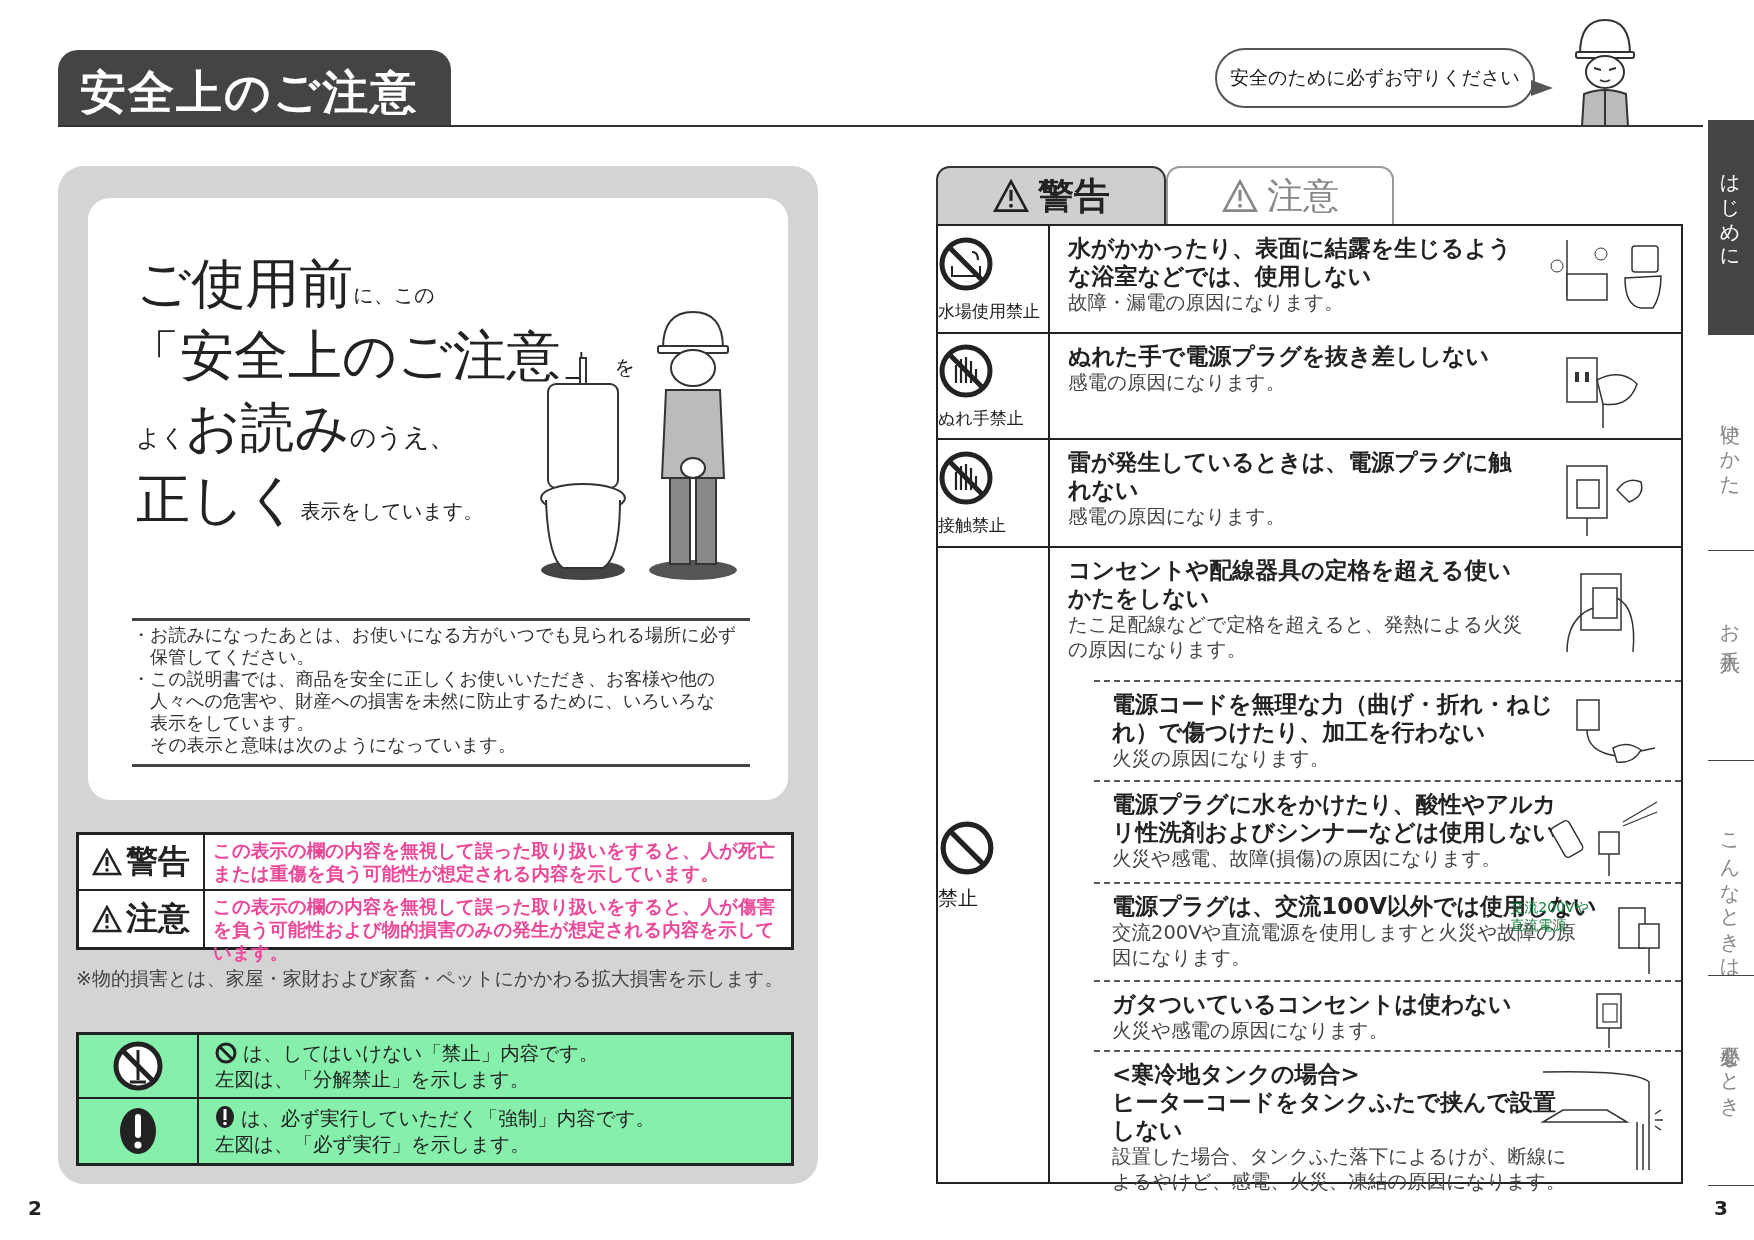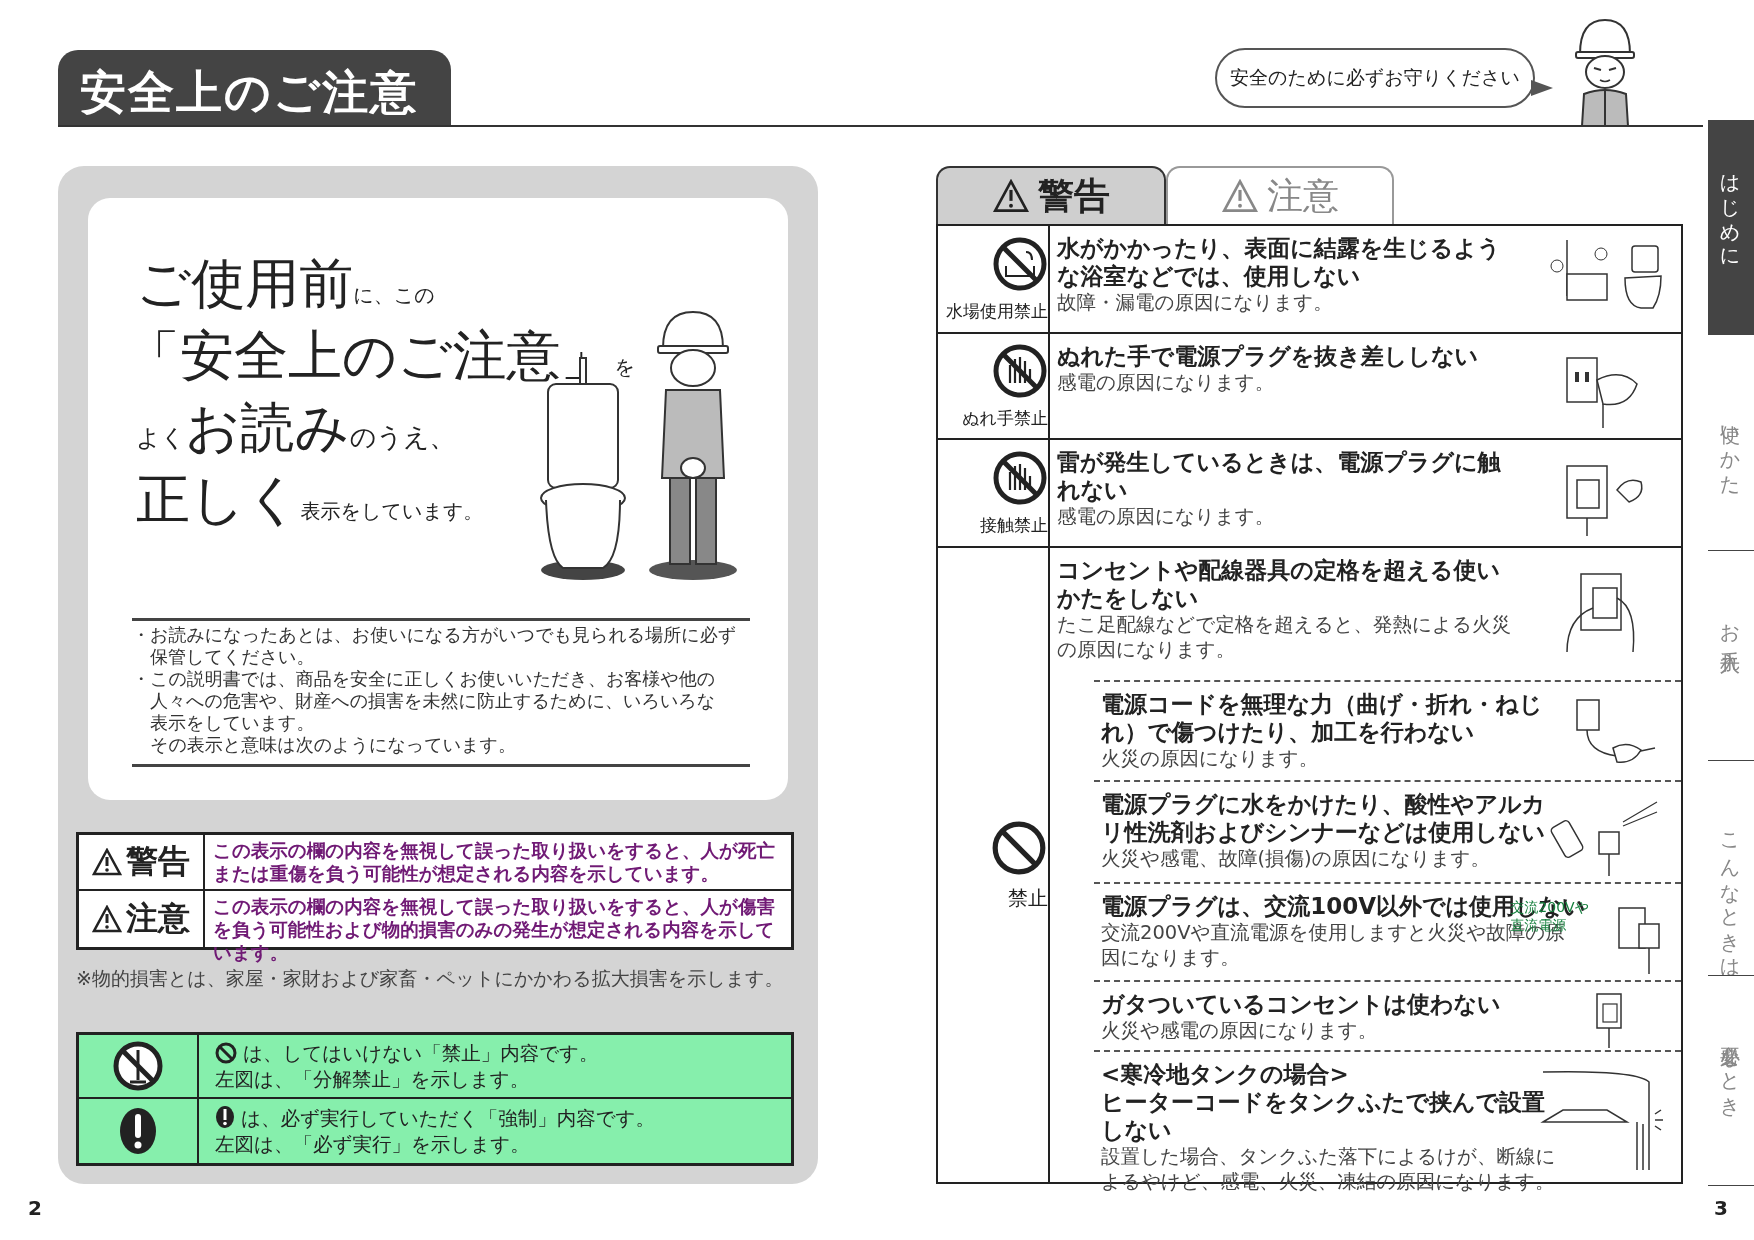--- a/index.html
+++ b/index.html
@@ -28,41 +28,41 @@
   .small { font-size: 20px; }
   .intro-rule { position: absolute; left: 44px; width: 618px; height: 3px; background: #444; }
   .intro-notes { position: absolute; left: 44px; top: 426px; width: 620px; font-size: 18px; line-height: 22px; color: #333; }
   .intro-notes .indent { padding-left: 18px; display: block; }
   .toilet-man { position: absolute; left: 450px; top: 110px; width: 210px; height: 280px; }
 
   .legend-table { position: absolute; left: 18px; top: 666px; width: 718px; border: 3px solid #222; background: #fff; }
   .legend-row { display: flex; border-bottom: 2px solid #222; height: 56px; }
   .legend-row:last-child { border-bottom: none; }
   .legend-label { width: 126px; border-right: 2px solid #222; display: flex; align-items: center; justify-content: center; font-size: 32px; font-weight: bold; color: #222; gap: 4px; }
-  .legend-desc { flex: 1; padding: 4px 8px; font-size: 18.5px; line-height: 23px; font-weight: bold; color: #701a75; }
+  .legend-desc { flex: 1; padding: 4px 8px; font-size: 18.5px; line-height: 23px; font-weight: bold; color: #ec4899; }
   .footnote { position: absolute; left: 18px; font-size: 19px; color: #444; white-space: nowrap; }
 
   .symbol-table { position: absolute; left: 18px; top: 866px; width: 718px; border: 3px solid #222; background: #86efac; }
   .symbol-row { display: flex; border-bottom: 2px solid #222; height: 64px; }
   .symbol-row:last-child { border-bottom: none; }
   .symbol-icon { width: 120px; border-right: 2px solid #222; display: flex; align-items: center; justify-content: center; }
   .symbol-desc { flex: 1; padding: 6px 16px; font-size: 19.5px; line-height: 26px; color: #222; }
   .inline-icon { display: inline-block; vertical-align: -4px; margin-right: 6px; }
 
   
   .tabs { position: absolute; left: 936px; top: 166px; height: 58px; display: flex; }
   .tab { height: 58px; border: 2px solid #333; border-bottom: none; border-radius: 14px 14px 0 0; display: flex; align-items: center; justify-content: center; font-size: 36px; gap: 8px; }
   .tab-warning { width: 230px; background: #cfcfcf; color: #222; font-weight: bold; }
   .tab-caution { width: 228px; background: #fff; color: #888; border-color: #999; }
   .warn-table { position: absolute; left: 936px; top: 224px; width: 747px; height: 960px; border: 2px solid #222; }
   .warn-row { position: absolute; left: 0; width: 743px; border-bottom: 2px solid #222; }
-  .warn-icon-cell { position: absolute; left: 0; top: 0; width: 112px; height: 100%; border-right: 2px solid #222; display: flex; flex-direction: column; align-items: flex-end; justify-content: center; gap: 8px; }
+  .warn-icon-cell { position: absolute; left: 0; top: 0; width: 112px; height: 100%; border-right: 2px solid #222; display: flex; flex-direction: column; align-items: flex-start; justify-content: center; gap: 8px; }
   .warn-icon-label { font-size: 17px; color: #222; }
   .warn-content { position: absolute; left: 112px; right: 0; top: 0; height: 100%; }
-  .warn-item { position: absolute; left: 0; right: 0; padding: 8px 7px; }
+  .warn-item { position: absolute; left: 0; right: 0; padding: 8px 18px; }
   .warn-item.dashed { border-top: 2px dashed #555; margin-left: 44px; }
   .warn-head { font-size: 23px; font-weight: bold; line-height: 28px; color: #222; width: 460px; }
   .warn-sub { font-size: 19.5px; line-height: 25px; color: #444; width: 470px; }
   .warn-illust { position: absolute; right: 14px; top: 10px; width: 130px; height: 86px; }
   .illust-label { position: absolute; right: 92px; top: 14px; font-size: 14px; color: #15803d; line-height: 18px; }
 </style>
 </head>
 <body>
 
 <div class="title-tab">安全上のご注意</div>

